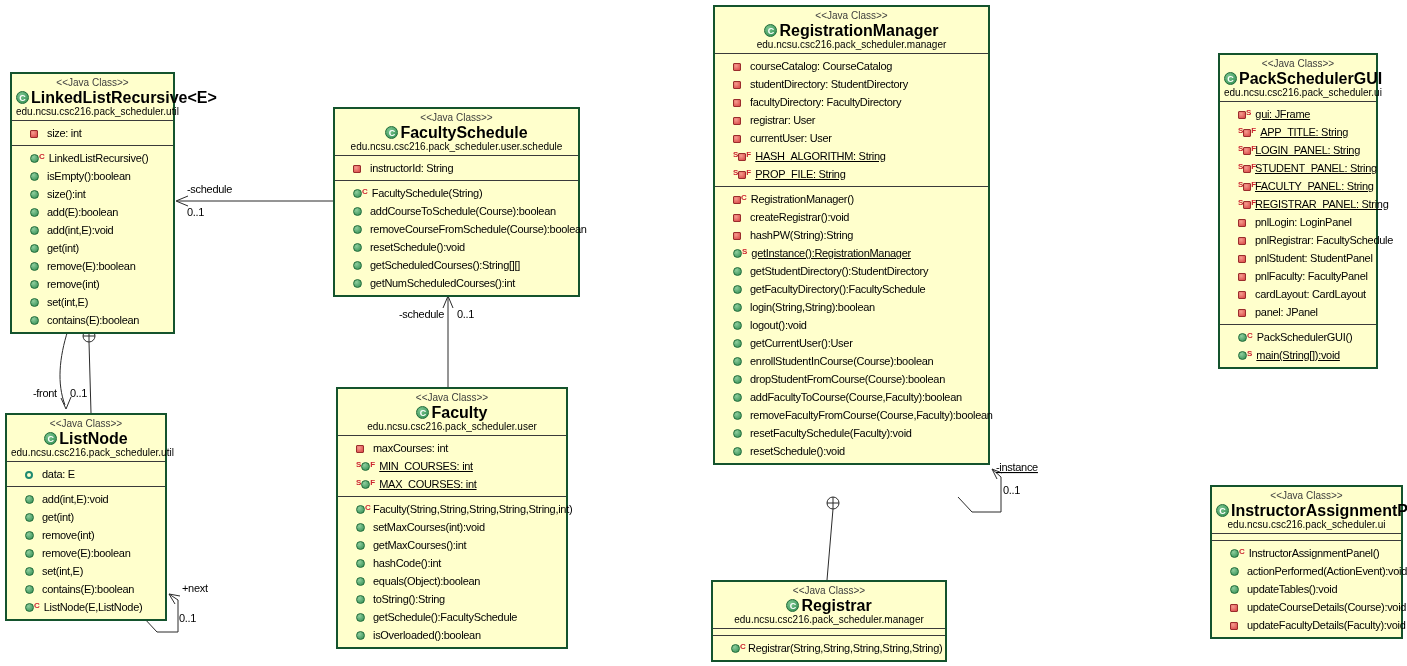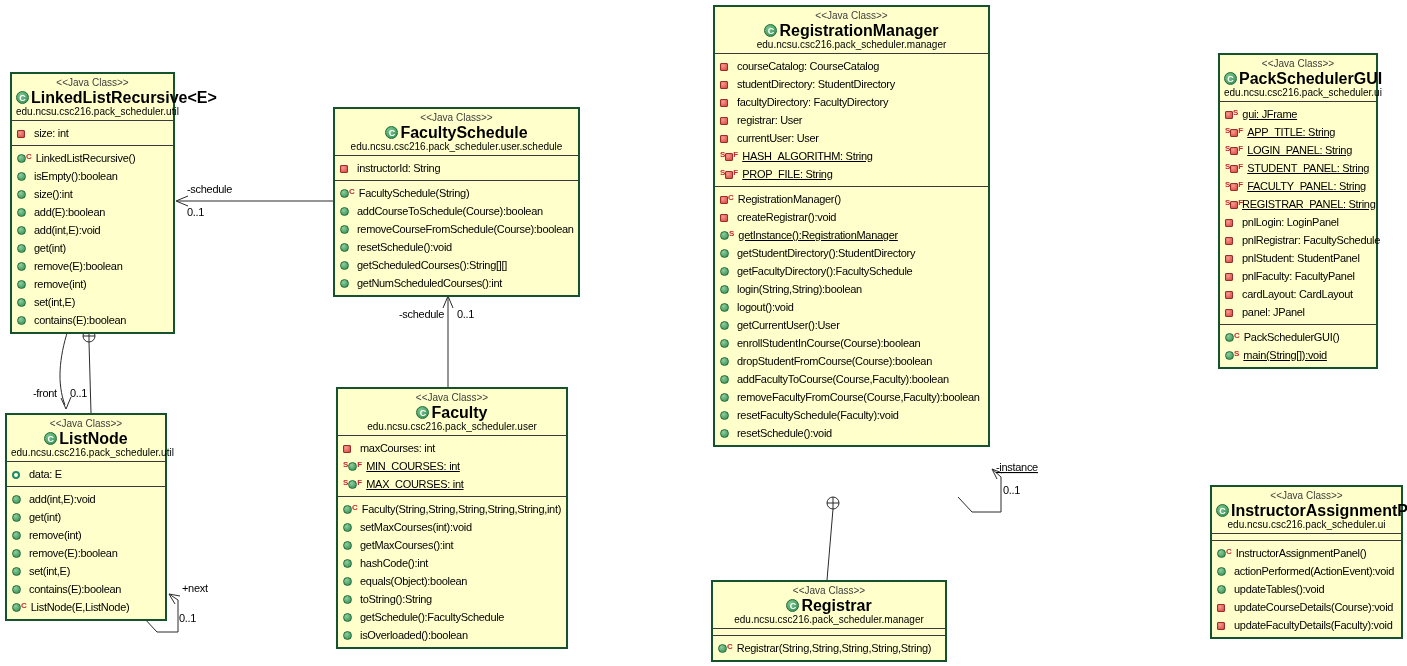--- a/index.html
+++ b/index.html
@@ -9,21 +9,21 @@
   .uml-class{position:absolute;background:#ffffcc;border:2px solid #14532d;box-sizing:border-box;}
   .hdr{text-align:center;padding:3px 4px 2px;}
   .stereo{font-size:10px;color:#3c3c3c;line-height:12px;}
   .name-row{line-height:16px;white-space:nowrap;}
   .cicon{display:inline-block;width:13px;height:13px;border-radius:50%;
          background:radial-gradient(circle at 35% 30%, #7cc68f, #2e8b4f);
          border:1px solid #1f6b3a;color:#fff;font-size:9px;font-weight:bold;line-height:13px;
          text-align:center;vertical-align:middle;margin-right:2px;box-sizing:border-box;}
   .cname{font-size:16px;font-weight:bold;color:#000;vertical-align:middle;}
   .pkg{font-size:10px;color:#000;line-height:12px;white-space:nowrap;}
-  .comp{border-top:1px solid #3a3a3a;padding:3px 1px;min-height:0;}
+  .comp{border-top:1px solid #3a3a3a;padding:3px 14px;min-height:0;}
   .member{height:18px;display:flex;align-items:center;padding:0 2px 0 4px;white-space:nowrap;}
   .micon{display:inline-block;margin-right:4px;min-width:13px;text-align:left;}
   .vis{display:inline-block;vertical-align:middle;box-sizing:border-box;}
   .vis-public{width:9px;height:9px;border-radius:50%;
               background:radial-gradient(circle at 35% 30%, #8fce9d, #2e8b4f);border:1px solid #1f6b3a;}
   .vis-private{width:8px;height:8px;border-radius:1px;
                background:radial-gradient(circle at 35% 30%, #f59c8e, #d84343);border:1px solid #9a2c2c;}
   .vis-package{width:8px;height:8px;border-radius:50%;background:transparent;border:2px solid #1f8a70;}
   .mod{color:#cc2430;font-size:8px;font-weight:bold;position:relative;top:-4px;line-height:1;}
   .modpre{margin-right:0px;}
@@ -312,20 +312,24 @@
         <div class="comp">
           <div class="member">
             <span class="micon"><span class="vis vis-private"></span><span class="mod">C</span></span>
             <span class="mlabel">RegistrationManager()</span>
           </div>
           <div class="member">
             <span class="micon"><span class="vis vis-private"></span></span>
             <span class="mlabel">createRegistrar():void</span>
           </div>
           <div class="member">
+            <span class="micon"><span class="vis vis-private"></span></span>
+            <span class="mlabel">hashPW(String):String</span>
+          </div>
+          <div class="member">
             <span class="micon"><span class="vis vis-public"></span><span class="mod">S</span></span>
             <span class="mlabel ul">getInstance():RegistrationManager</span>
           </div>
           <div class="member">
             <span class="micon"><span class="vis vis-public"></span></span>
             <span class="mlabel">getStudentDirectory():StudentDirectory</span>
           </div>
           <div class="member">
             <span class="micon"><span class="vis vis-public"></span></span>
             <span class="mlabel">getFacultyDirectory():FacultySchedule</span>

